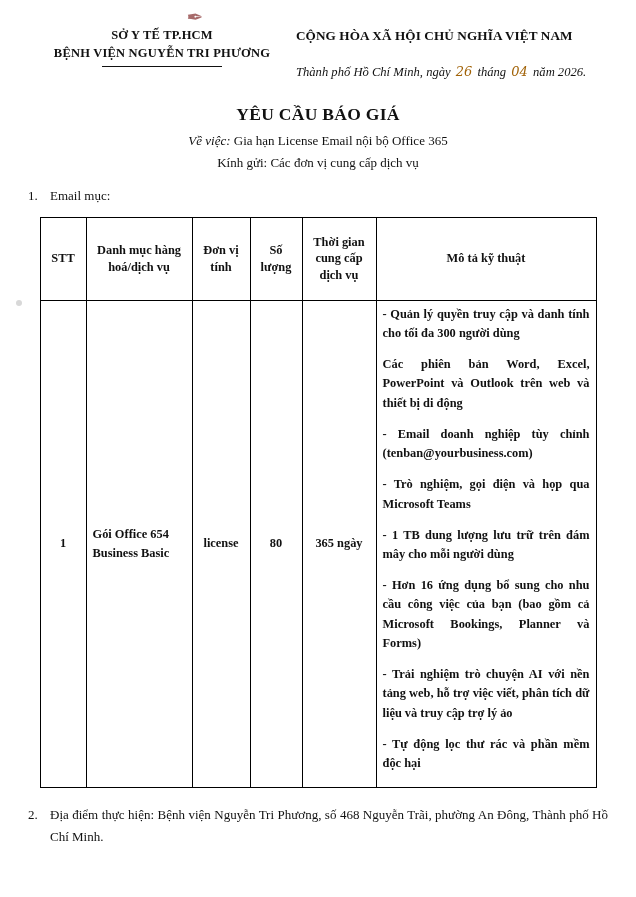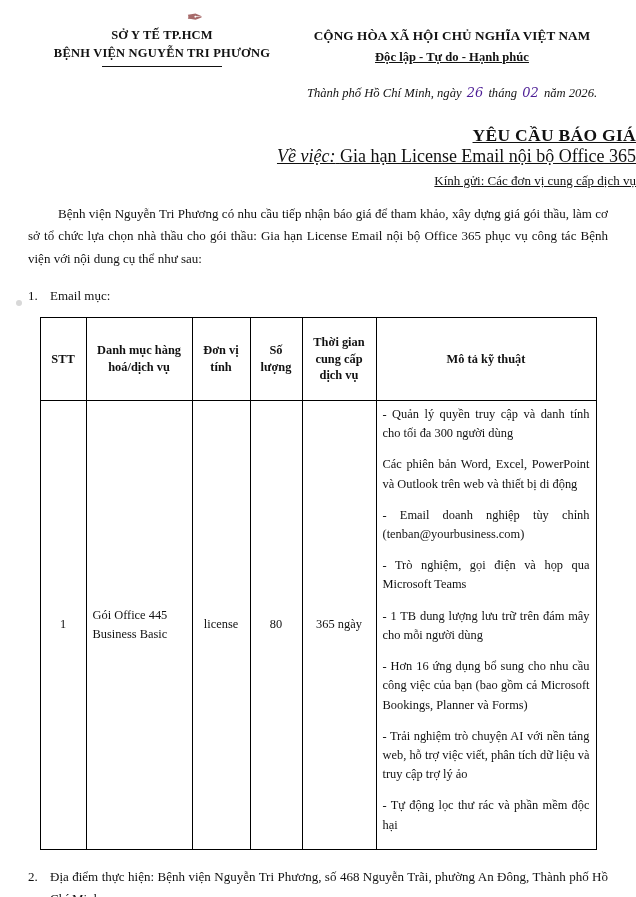--- a/index.html
+++ b/index.html
@@ -50,21 +50,20 @@
     letter-spacing: .2px;
   }
   .rule-short {
     width: 120px;
     height: 1px;
     background: #111;
     margin: 4px auto 0 auto;
   }
   .header-right {
     flex: 1;
-    text-align: center;
     font-size: 12.5px;
     line-height: 1.5;
   }
   .header-right .nation {
     font-weight: bold;
     font-size: 13.2px;
     letter-spacing: .1px;
   }
   .header-right .motto {
     font-weight: bold;
@@ -74,21 +73,21 @@
   }
   .header-right .place-date {
     font-style: italic;
     font-size: 12.6px;
     margin-top: 16px;
     white-space: nowrap;
   }
   .hand {
     font-family: "DejaVu Serif", serif;
     font-style: italic;
-    color: #4c1d95;
+    color: #a16207;
     font-size: 13px;
     padding: 0 2px;
   }
 
   
   .stamp {
     position: absolute;
     left: 182px;
     top: 6px;
     width: 26px;
@@ -105,31 +104,30 @@
     top: 300px;
     width: 6px;
     height: 6px;
     border-radius: 50%;
     background: #d8d8d8;
   }
 
   
   .title-block {
     margin-top: 22px;
-    text-align: right;
-    text-decoration: underline;
+    text-align: center;
   }
   .doc-title {
     font-size: 17.5px;
     font-weight: bold;
     letter-spacing: .3px;
   }
   .subject {
-    margin-top: 0;
-    font-size: 18px;
+    margin-top: 8px;
+    font-size: 13px;
   }
   .subject .ve-viec {
     font-style: italic;
   }
   .recipient {
     margin-top: 6px;
     font-size: 13px;
   }
 
   
@@ -160,20 +158,21 @@
     border-collapse: collapse;
     width: 556px;
     margin: 10px auto 0 auto;
     table-layout: fixed;
     font-size: 12.4px;
   }
   table.goods th, table.goods td {
     border: 1px solid #000;
     vertical-align: middle;
     padding: 4px 6px;
+    font-weight: bold;
   }
   table.goods thead th {
     text-align: center;
     font-weight: bold;
     line-height: 1.35;
     padding: 8px 4px;
     height: 66px;
   }
   .col-stt   { width: 46px; }
   .col-name  { width: 106px; }
@@ -210,41 +209,39 @@
   <div class="side-mark"></div>
 
   <div class="header">
     <div class="header-left">
       <div class="line1">SỞ Y TẾ TP.HCM</div>
       <div class="line2">BỆNH VIỆN NGUYỄN TRI PHƯƠNG</div>
       <div class="rule-short"></div>
     </div>
     <div class="header-right">
       <div class="nation">CỘNG HÒA XÃ HỘI CHỦ NGHĨA VIỆT NAM</div>
-      <div class="motto">Độc lập - Tự do - Hạnh phúc</div>
       <div class="place-date">
         <span>Thành phố Hồ Chí Minh, ngày</span>
         <span class="hand">26</span>
         <span>tháng</span>
-        <span class="hand">02</span>
+        <span class="hand">04</span>
         <span>năm 2026.</span>
       </div>
     </div>
   </div>
 
   <div class="title-block">
     <div class="doc-title">YÊU CẦU BÁO GIÁ</div>
     <div class="subject">
       <span class="ve-viec">Về việc:</span>
       <span>Gia hạn License Email nội bộ Office 365</span>
     </div>
     <div class="recipient">Kính gửi: Các đơn vị cung cấp dịch vụ</div>
   </div>
 
-  <div class="body-para">Bệnh viện Nguyễn Tri Phương có nhu cầu tiếp nhận báo giá để tham khảo, xây dựng giá gói thầu, làm cơ sở tổ chức lựa chọn nhà thầu cho gói thầu: Gia hạn License Email nội bộ Office 365 phục vụ công tác Bệnh viện với nội dung cụ thể như sau:</div>
 
   <div class="item">
     <span class="num">1.</span>
     <span>Email mục:</span>
   </div>
 
   <table class="goods">
     <colgroup>
       <col class="col-stt">
         <col class="col-name">
@@ -259,21 +256,21 @@
         <th>Danh mục hàng hoá/dịch vụ</th>
         <th>Đơn vị tính</th>
         <th>Số lượng</th>
         <th>Thời gian cung cấp dịch vụ</th>
         <th>Mô tả kỹ thuật</th>
       </tr>
     </thead>
     <tbody>
       <tr>
         <td class="c-center">1</td>
-        <td class="c-name">Gói Office 445 Business Basic</td>
+        <td class="c-name">Gói Office 654 Business Basic</td>
         <td class="c-center">license</td>
         <td class="c-center">80</td>
         <td class="c-center">365 ngày</td>
         <td class="c-desc">
           <p>- Quản lý quyền truy cập và danh tính cho tối đa 300 người dùng</p>
           <p>Các phiên bản Word, Excel, PowerPoint và Outlook trên web và thiết bị di động</p>
           <p>- Email doanh nghiệp tùy chỉnh (tenban@yourbusiness.com)</p>
           <p>- Trò nghiệm, gọi điện và họp qua Microsoft Teams</p>
           <p>- 1 TB dung lượng lưu trữ trên đám mây cho mỗi người dùng</p>
           <p>- Hơn 16 ứng dụng bổ sung cho nhu cầu công việc của bạn (bao gồm cả Microsoft Bookings, Planner và Forms)</p>

